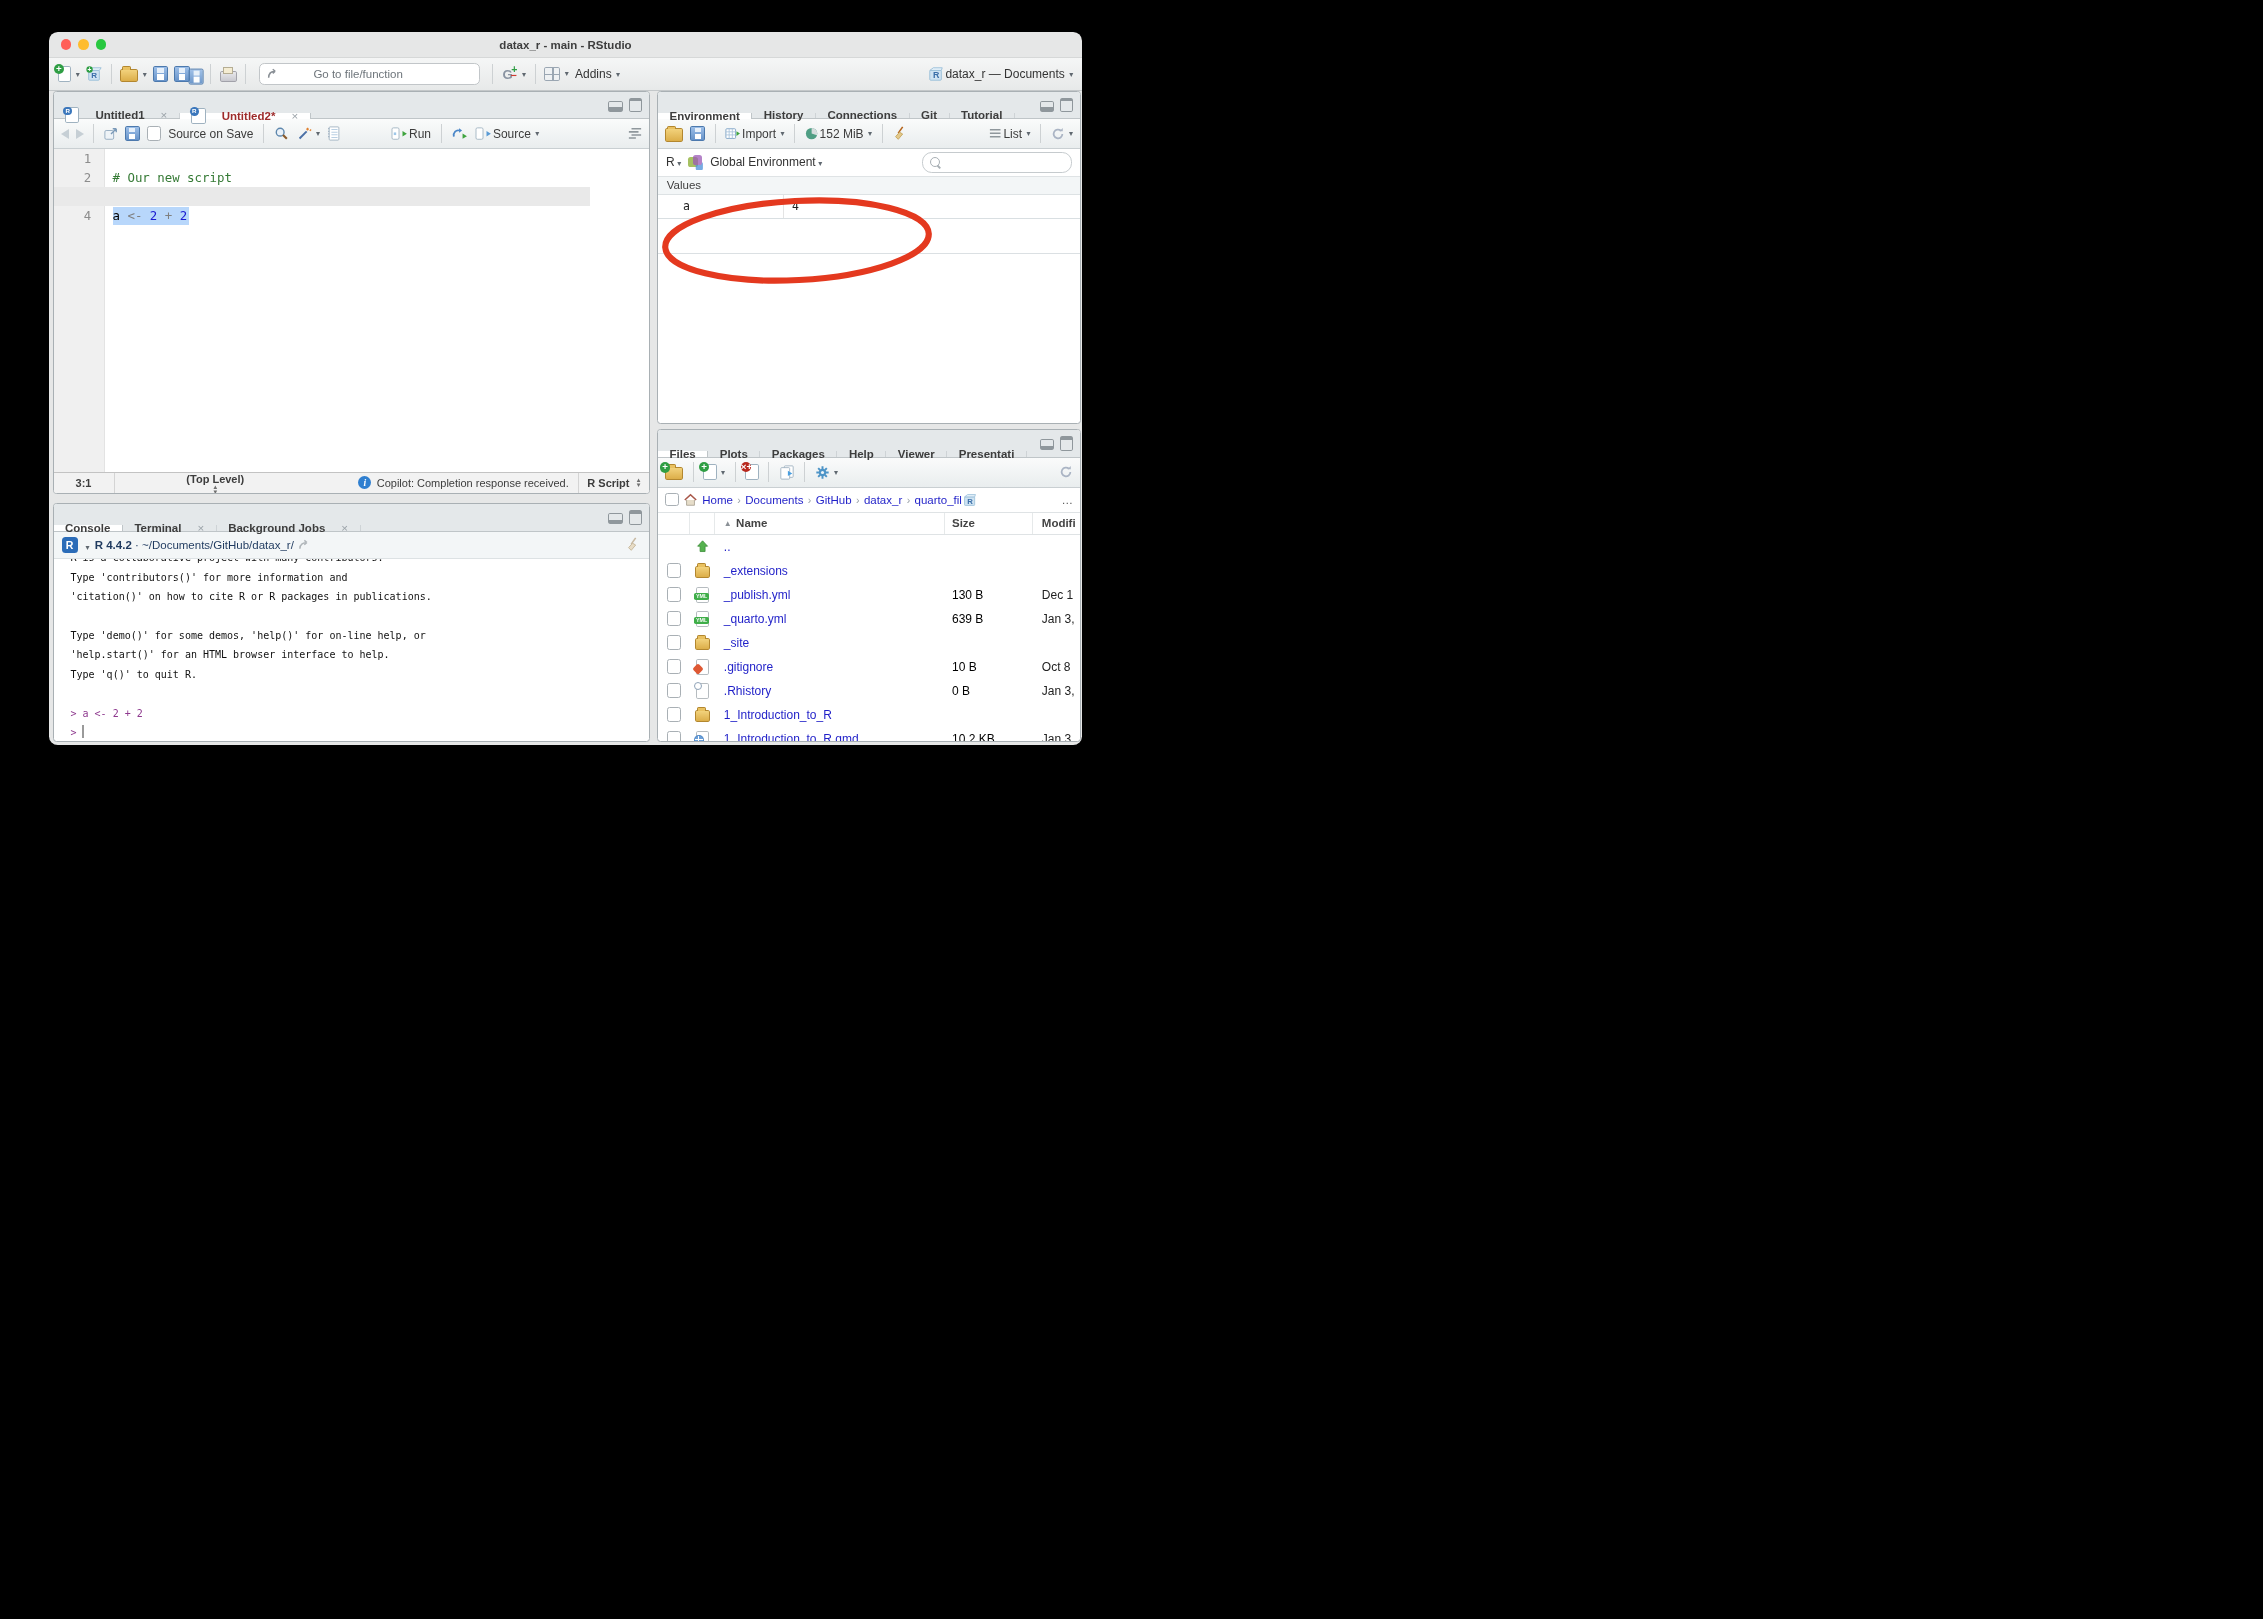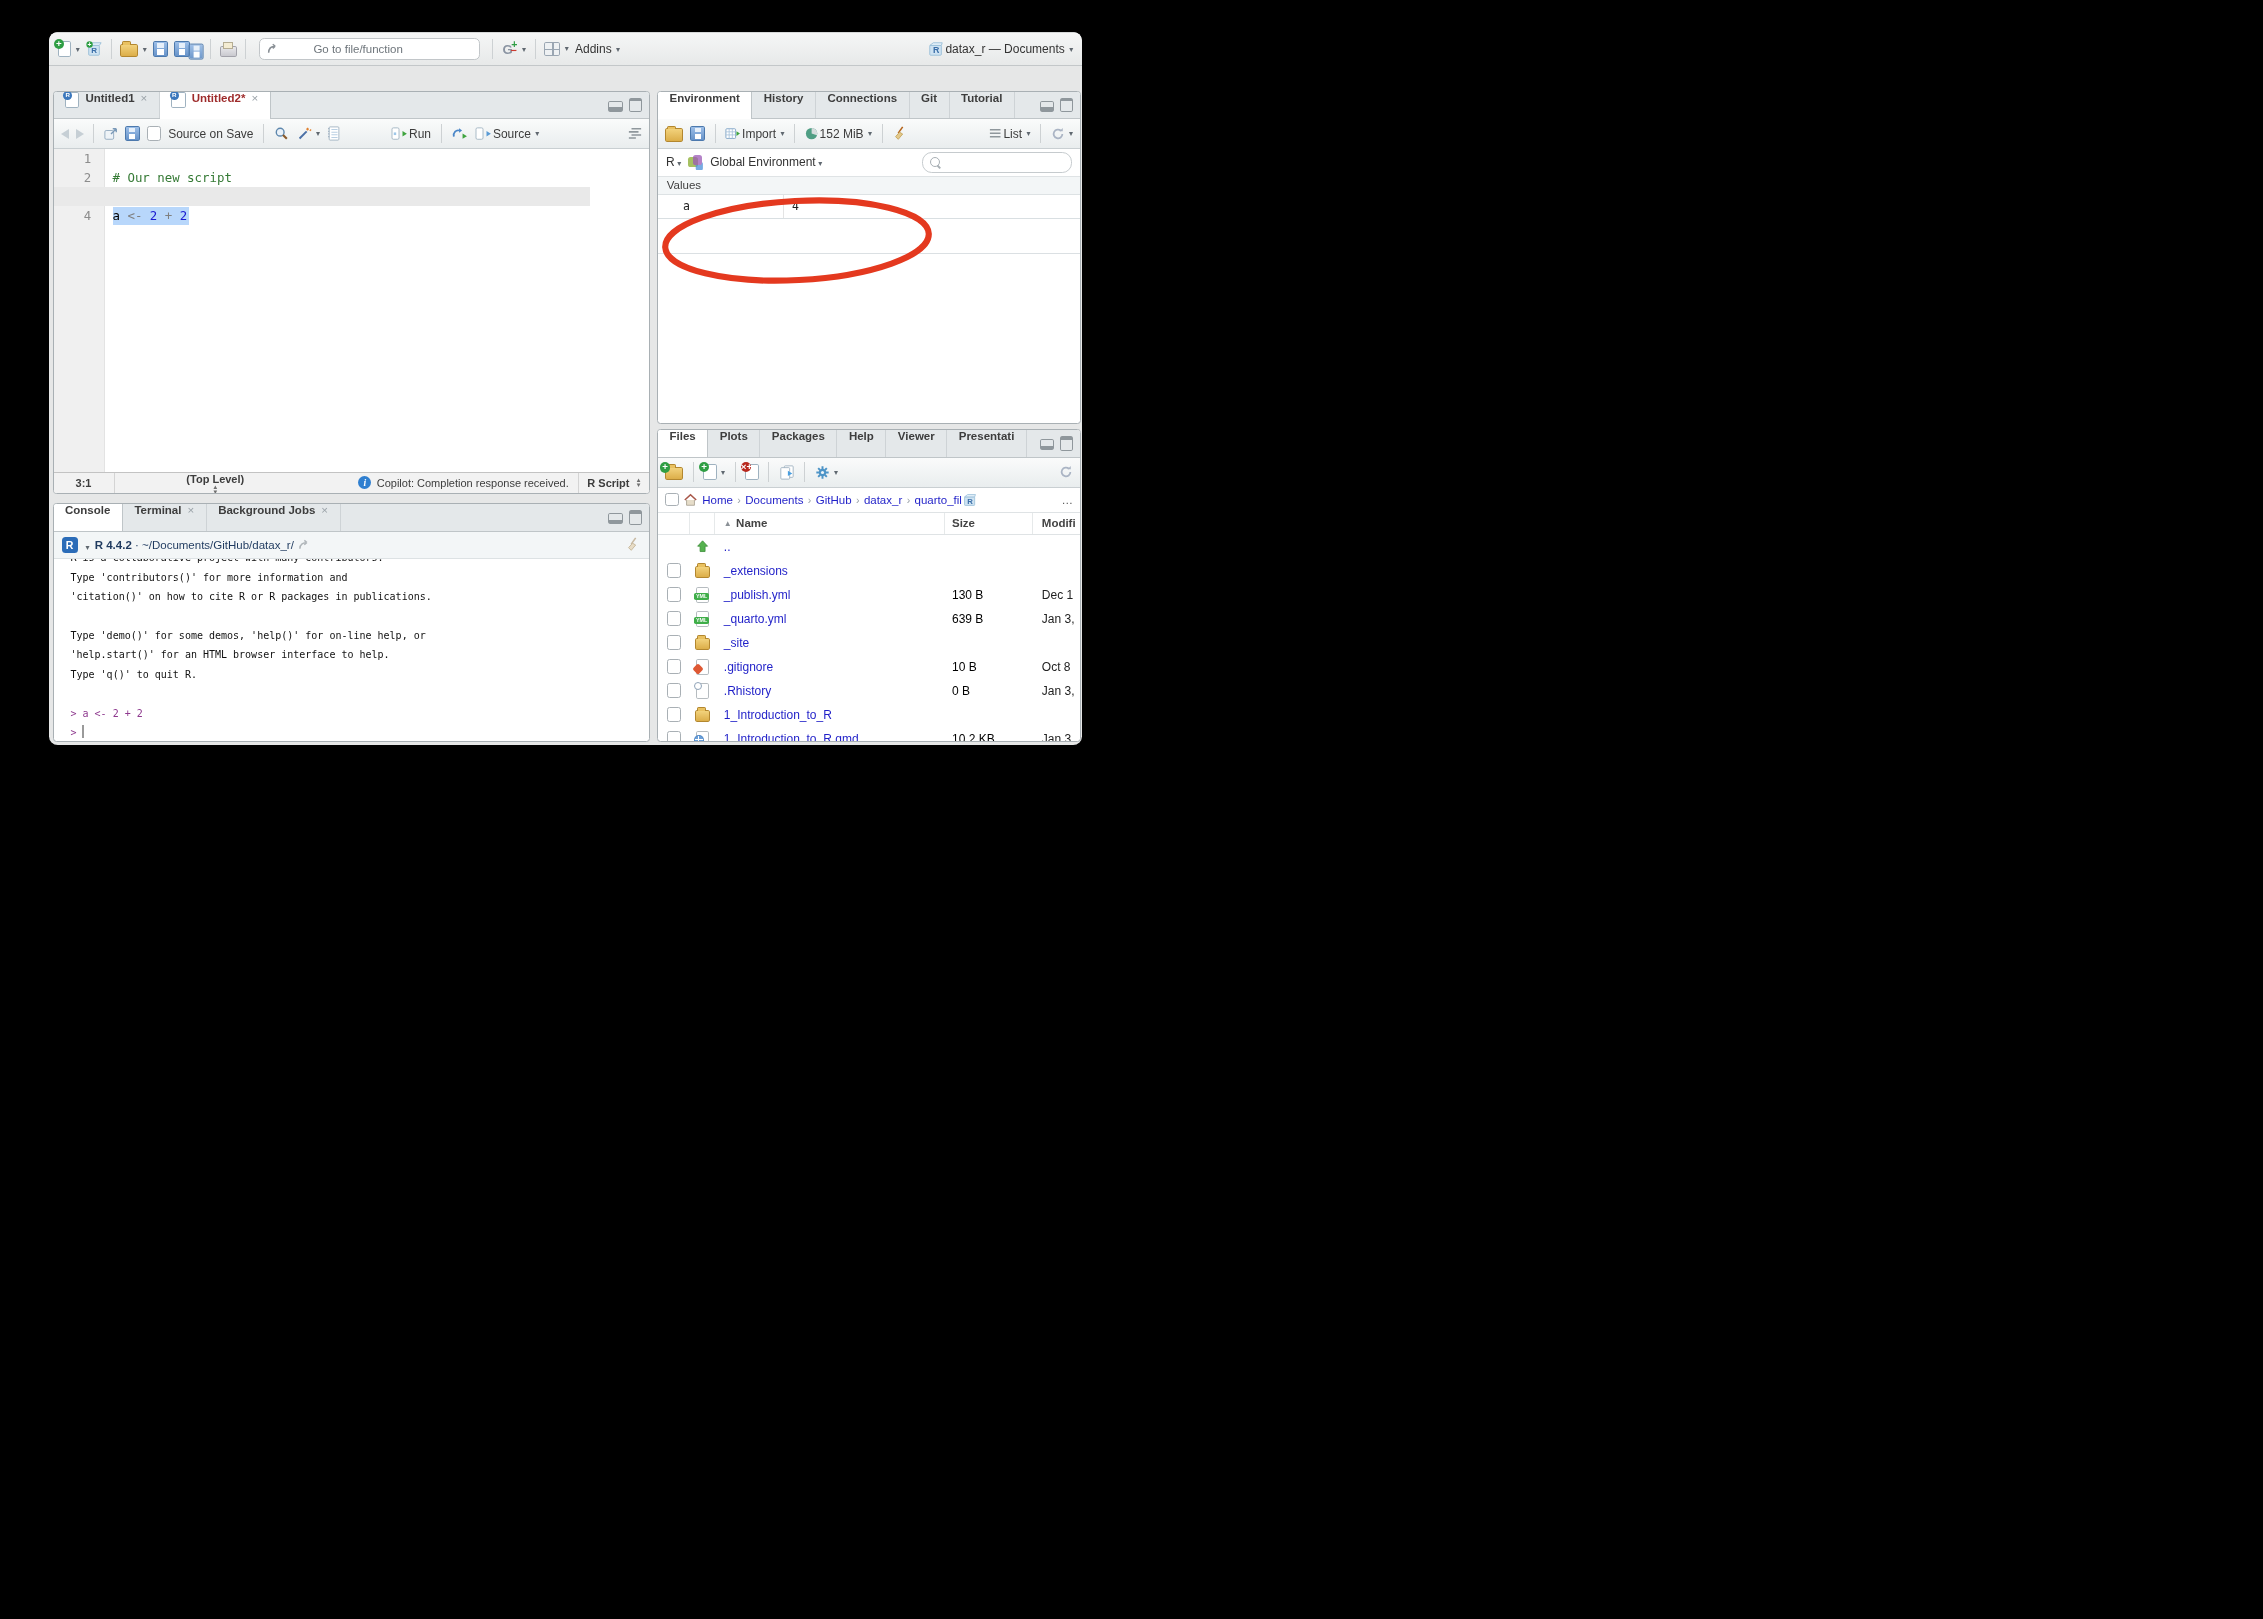--- a/index.html
+++ b/index.html
@@ -57,22 +57,22 @@
   
   .workspace{position:absolute;left:0;top:56px;right:0;bottom:0;}
   .pane{position:absolute;background:#fff;border:0.9px solid #a9b0b4;border-radius:3.5px;
         overflow:hidden;display:flex;flex-direction:column;}
   #source-pane{left:3.5px;top:2.6px;width:595px;height:401px;}
   #console-pane{left:3.5px;top:415px;width:595px;height:237px;}
   #env-pane{left:608px;top:2.6px;width:422px;height:331px;}
   #files-pane{left:608px;top:341px;width:422px;height:311px;}
   .tabstrip{height:26.5px;min-height:26.5px;background:#e4e8ea;border-bottom:0.9px solid #bfc5c8;
     display:flex;align-items:stretch;position:relative;}
-  .tab{display:flex;align-items:flex-start;gap:6px;padding:0 11.5px;font-size:11.5px;font-weight:bold;
-    color:#3d3d3d;border-right:0.9px solid #ced3d6;cursor:default;white-space:nowrap;}
+  .tab{display:flex;align-items:center;gap:16px;padding:0 11.5px;font-size:11.5px;font-weight:bold;
+    color:#3d3d3d;border-right:0.9px solid #ced3d6;cursor:default;white-space:nowrap;margin-top:21px;}
   .tab.active{background:#fff;margin-bottom:-0.9px;border-right:0.9px solid #bfc5c8;}
   .tab .x{color:#9aa2a8;font-weight:normal;font-size:11.5px;}
   .tab .x::after{content:"×";}
   .minmax{position:absolute;right:7px;top:6.2px;display:flex;gap:6.2px;align-items:center;background:inherit;}
   .mm-min{width:12.4px;height:8.8px;border:1.3px solid #8f979c;border-radius:1.8px;position:relative;margin-top:2.6px;}
   .mm-min::after{content:"";position:absolute;left:0;right:0;bottom:0;height:3.5px;background:#8f979c;}
   .mm-max{width:10.6px;height:12.4px;border:1.3px solid #8f979c;border-radius:1.8px;position:relative;}
   .mm-max::after{content:"";position:absolute;left:0;right:0;top:0;height:2.6px;background:#8f979c;}
   .ptoolbar{height:29px;min-height:29px;background:linear-gradient(#fafbfb,#e9edee);
     border-bottom:0.9px solid #c9cfd2;display:flex;align-items:center;padding:0 7px;gap:7px;}
@@ -177,20 +177,28 @@
     background-image:linear-gradient(#fff,#fff),linear-gradient(#fff,#fff);
     background-size:1.3px 100%,100% 1.3px;background-position:center,center;background-repeat:no-repeat;}
   .broom{width:16px;height:16px;}
   svg text{font-family:"Liberation Sans",sans-serif;}
 </style>
 </head>
 <body>
 
 <div class="window">
 
+  <div class="titlebar">
+    <div class="traffic">
+      <div class="tl red"></div>
+      <div class="tl yellow"></div>
+      <div class="tl green"></div>
+    </div>
+    <div class="title-text">datax_r - main - RStudio</div>
+  </div>
 
   <div class="main-toolbar">
     <div class="tbtn dd">
       <span class="ic doc">
           <span class="plus-badge"></span>
         </span>
     </div>
     <div class="tbtn">
       <svg class="rcube" viewBox="0 0 18 18">
         <rect x="3" y="5" width="12" height="11" rx="1" fill="#cfe3f2" stroke="#97bdd8"></rect>

